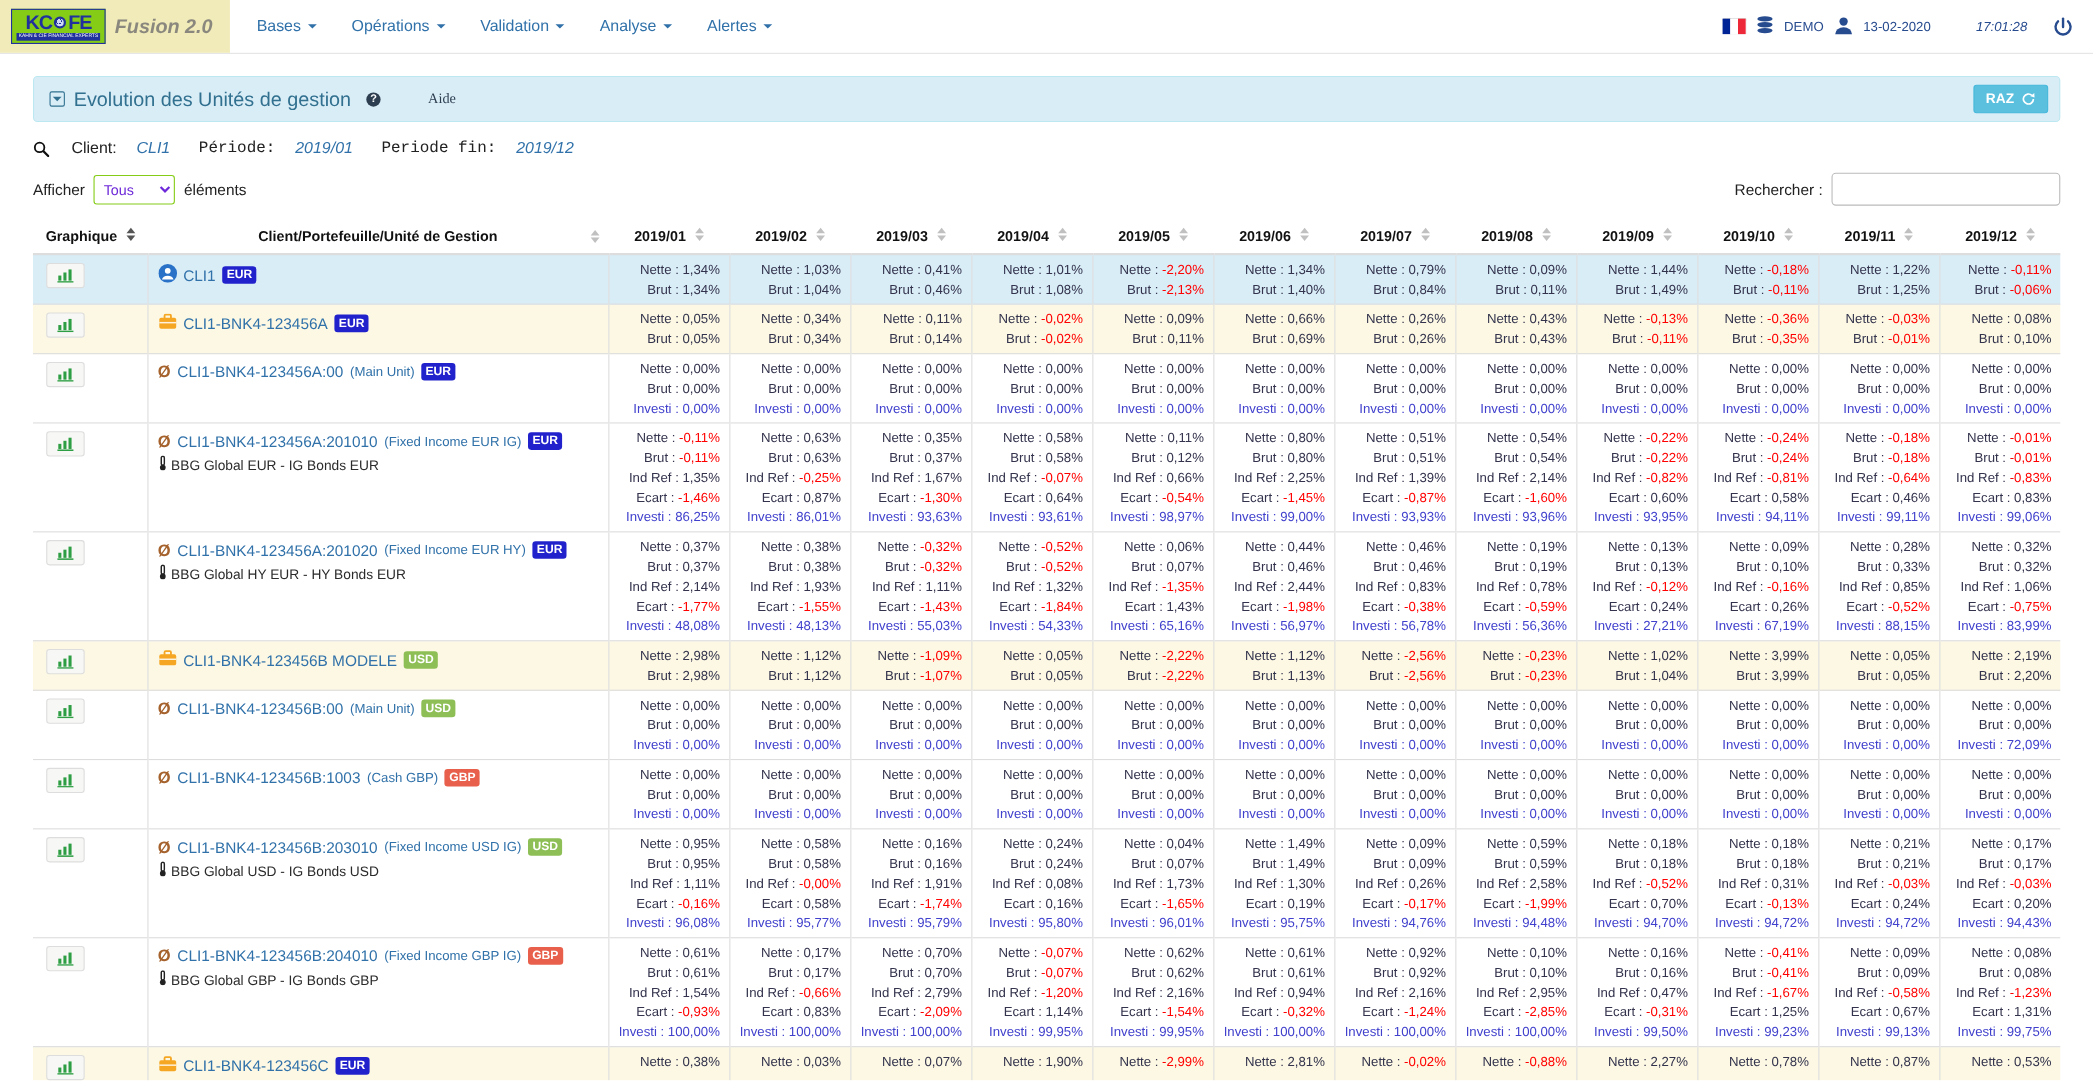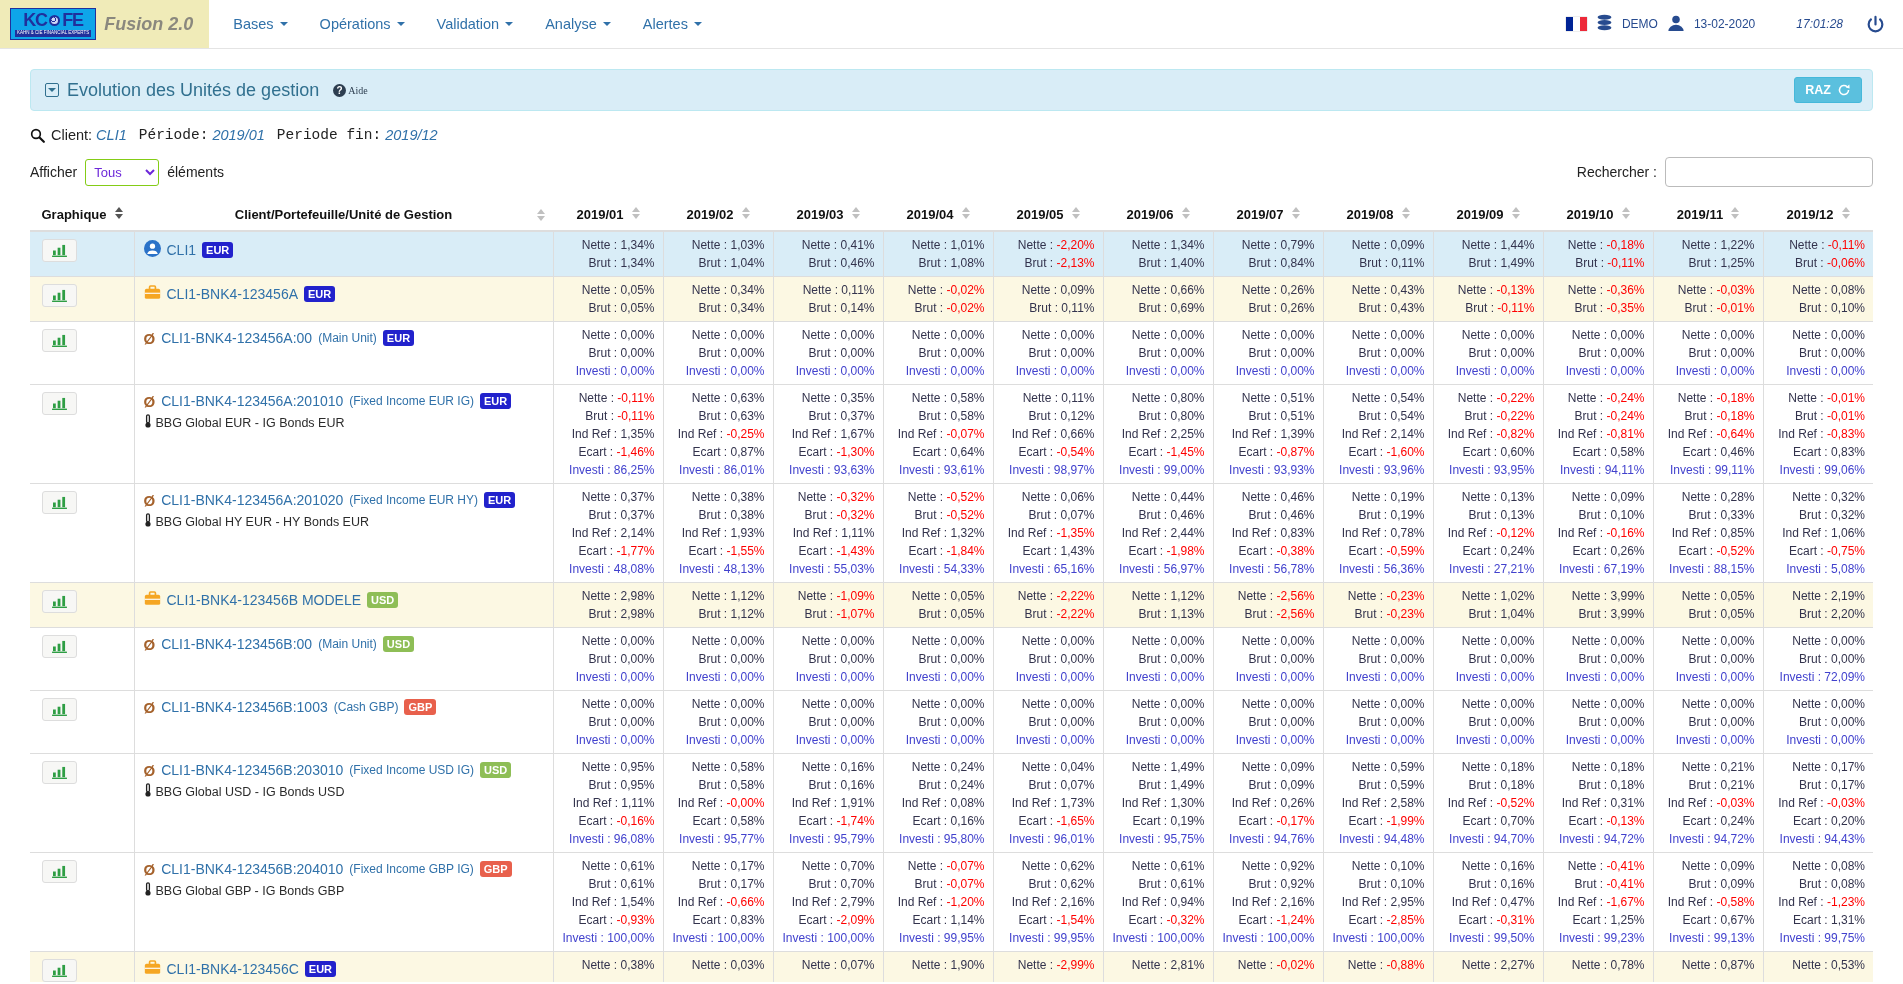--- a/index.html
+++ b/index.html
@@ -12,21 +12,21 @@
     --link:#3071a9; --navy:#274b8f; --chart-green:#2e9e44;
     --briefcase:#f5a623; --unit-brown:#a5622c;
     --cell-text:#33334d; --grid:#dddddd;
   }
   *{box-sizing:border-box;margin:0;padding:0;}
   html,body{width:1903px;height:984px;overflow:hidden;background:#fff;
     font-family:"Liberation Sans","DejaVu Sans",sans-serif;color:#333;}
   
   .navbar{height:49px;display:flex;align-items:stretch;border-bottom:1px solid #e4e4e4;background:#fff;}
   .brand{background:#f0ebb8;display:flex;align-items:center;gap:8px;padding:0 16px 0 10px;}
-  .logo{display:flex;flex-direction:column;align-items:center;line-height:1;background:#0ea5e9;border:1px solid #20309c;padding:2px 4px;}
+  .logo{display:flex;flex-direction:column;align-items:center;line-height:1;background:#84cc16;border:1px solid #20309c;padding:2px 4px;}
   .logo-row{display:flex;align-items:center;gap:2px;font-weight:bold;color:#20309c;font-size:18px;letter-spacing:-1px;}
   .logo-globe{width:11px;height:11px;border-radius:50%;border:2px solid #20309c;background:
      radial-gradient(circle at 35% 35%, #cfd8f7 0 30%, #20309c 31% 40%, #cfd8f7 41% 100%);}
   .logo-caption{font-size:4.5px;background:#20309c;color:#fff;padding:1px 2px;margin-top:1px;white-space:nowrap;}
   .brand-name{font-style:italic;font-weight:bold;font-size:18px;color:#8a887e;}
   .menu{display:flex;align-items:center;list-style:none;gap:4px;margin-left:10px;}
   .menu li{color:var(--link);font-size:14.5px;padding:0 14px;cursor:pointer;display:flex;align-items:center;gap:6px;height:100%;}
   .caret{width:0;height:0;border-left:4px solid transparent;border-right:4px solid transparent;border-top:4px solid currentColor;display:inline-block;}
   .nav-right{margin-left:auto;display:flex;align-items:center;gap:9px;padding-right:18px;color:var(--navy);font-size:12px;}
   .flag{width:21px;height:14px;display:flex;box-shadow:0 0 1px rgba(0,0,0,.4);}
@@ -36,25 +36,25 @@
   .icon-btn{background:none;border:none;cursor:pointer;display:flex;align-items:center;}
   
   .panel{margin:20px 30px 0;height:42px;background:var(--panel-bg);border:1px solid var(--panel-border);border-radius:4px;
     display:flex;align-items:center;padding:0 10px 0 14px;color:var(--panel-text);}
   .collapse-box{width:14px;height:14px;border:1px solid var(--panel-text);border-radius:2px;display:inline-flex;align-items:center;justify-content:center;margin-right:8px;cursor:pointer;}
   .collapse-box .caret{border-top-color:var(--panel-text);}
   .panel-title{font-size:18px;}
   .help{display:inline-flex;align-items:center;margin-left:14px;cursor:pointer;color:#2d3e50;}
   .help-q{width:13px;height:13px;border-radius:50%;background:#2d3e50;color:#fff;font-size:10px;font-weight:bold;
     display:inline-flex;align-items:center;justify-content:center;margin-right:2px;}
-  .help-label{font-family:"Liberation Serif","DejaVu Serif",serif;font-size:10px;}
+  .help-label{font-family:"Liberation Serif","DejaVu Serif",serif;font-size:13px;margin-left:41px;}
   .raz-btn{margin-left:auto;background:var(--raz);border:1px solid var(--raz-border);color:#fff;font-size:12.5px;font-weight:bold;
     border-radius:3px;padding:5px 10px;display:flex;align-items:center;gap:6px;cursor:pointer;}
   
-  .client-line{margin:16px 30px 0;display:flex;align-items:center;gap:4px;font-size:14.5px;color:#222;}
+  .client-line{margin:16px 30px 0;display:flex;align-items:center;gap:18px;font-size:14.5px;color:#222;}
   .client-line .val{color:var(--link);font-style:italic;}
   .client-line .lbl{margin-left:8px;font-family:Liberation Mono, monospace;}
   .controls{margin:14px 30px 0;display:flex;align-items:center;font-size:14px;color:#222;}
   .show-select{margin:0 8px;height:27px;min-width:74px;border:1px solid #84cc16;border-radius:3px;font-size:13px;color:#6d28d9;
     background:#fff;padding:0 4px;}
   .search-wrap{margin-left:auto;display:flex;align-items:center;gap:8px;}
   .search-input{width:208px;height:30px;border:1px solid #bbb;border-radius:4px;padding:0 8px;font-size:13px;}
   
   table{border-collapse:collapse;table-layout:fixed;width:1843px;margin:12px 30px 0;}
   thead th{font-size:13px;font-weight:bold;color:#111;padding:8px 4px;border-bottom:2px solid var(--grid);position:relative;white-space:nowrap;}
@@ -763,21 +763,21 @@
           <div class="line"><span class="lbl">Brut : </span><span class="val">0,33%</span></div>
           <div class="line"><span class="lbl">Ind Ref : </span><span class="val">0,85%</span></div>
           <div class="line"><span class="lbl">Ecart : </span><span class="val val-neg">-0,52%</span></div>
           <div class="line line-investi"><span class="lbl">Investi : </span><span class="val">88,15%</span></div>
         </td>
         <td class="cell-data">
           <div class="line"><span class="lbl">Nette : </span><span class="val">0,32%</span></div>
           <div class="line"><span class="lbl">Brut : </span><span class="val">0,32%</span></div>
           <div class="line"><span class="lbl">Ind Ref : </span><span class="val">1,06%</span></div>
           <div class="line"><span class="lbl">Ecart : </span><span class="val val-neg">-0,75%</span></div>
-          <div class="line line-investi"><span class="lbl">Investi : </span><span class="val">5,08%</span></div>
+          <div class="line line-investi"><span class="lbl">Investi : </span><span class="val">83,99%</span></div>
         </td>
       </tr>
       <tr class="row-portfolio">
         <td class="cell-graph"><button class="chart-btn">
             <svg width="15" height="13" viewBox="0 0 16 14">
               <g fill="var(--chart-green)">
                 <rect x="1" y="7" width="3" height="5"></rect>
                 <rect x="6" y="4" width="3" height="8"></rect>
                 <rect x="11" y="1" width="3" height="11"></rect>
                 <rect x="0" y="12.5" width="16" height="1.5"></rect>

